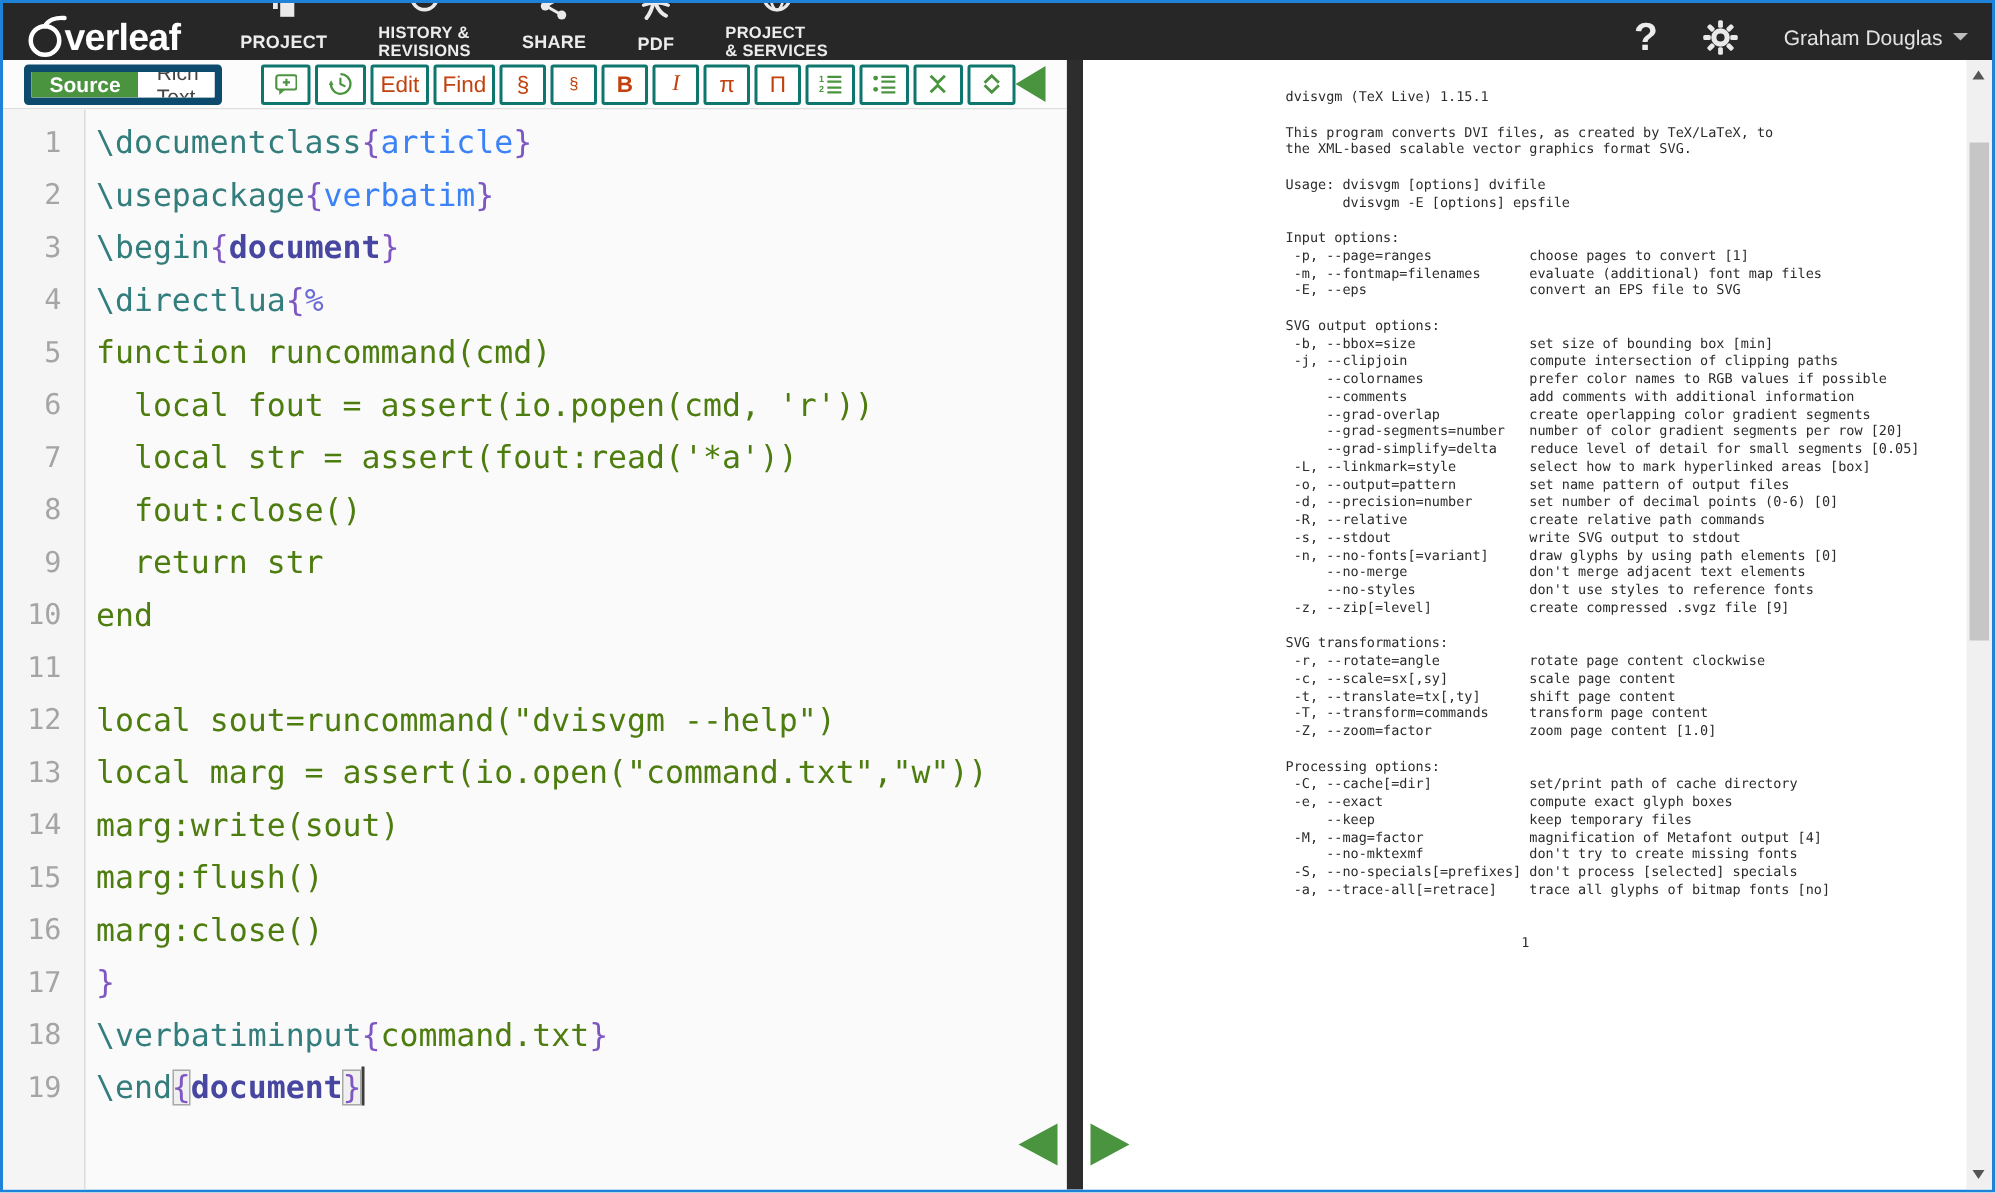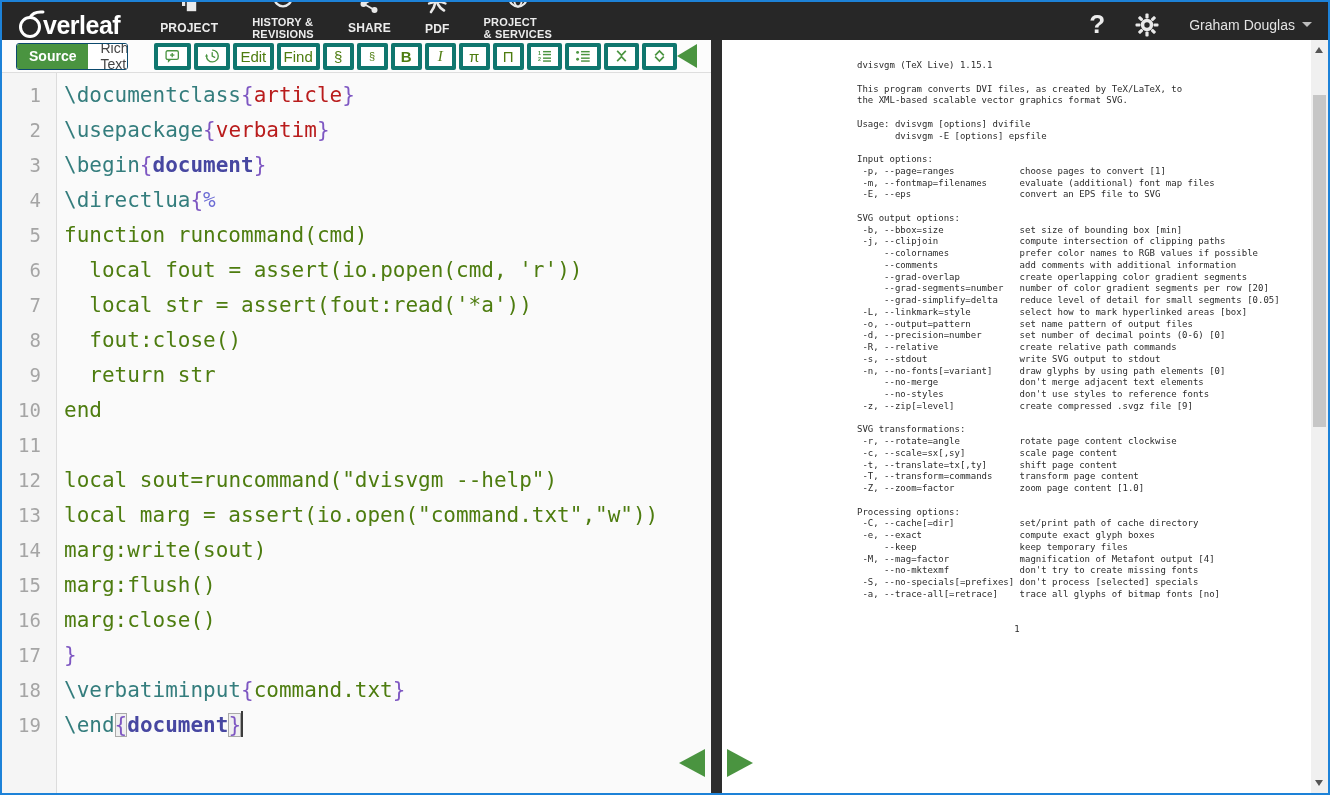--- a/index.html
+++ b/index.html
@@ -20,41 +20,41 @@
   .caret-down { width:0; height:0; border-left:5px solid transparent; border-right:5px solid transparent; border-top:5px solid #bdbdbd; }
 
   
   .main { flex:1; display:flex; min-height:0; }
   .pane-left { width:709px; display:flex; flex-direction:column; background:#fafafa; position:relative; }
   .divider { width:11px; background:#2d2d2d; cursor:col-resize; }
   .pane-right { flex:1; display:flex; flex-direction:column; background:#fff; position:relative; }
 
   
   .etoolbar { height:33px; background:#fcfcfc; border-bottom:1px solid #dedede; display:flex; align-items:center; padding:0 6px 0 14px; flex:0 0 auto; }
-  .btn-group { display:flex; border:1px solid #0c4a6e; border-radius:3px; overflow:hidden; height:27px; }
+  .btn-group { display:flex; border:5px solid #0c4a6e; border-radius:3px; overflow:hidden; height:27px; }
   .seg { padding:4px 12px; font-size:14px; display:flex; align-items:center; cursor:pointer; background:#fff; color:#444; }
   .seg.active { background:#4a9440; color:#fff; font-weight:bold; }
-  .tbtn { height:27px; min-width:31px; border:4px solid #0f766e; border-radius:2px; background:#fff; display:flex; align-items:center; justify-content:center; margin-left:3px; color:#4d7c0f; font-size:15px; cursor:pointer; padding:0 7px; }
+  .tbtn { height:27px; min-width:31px; border:2px solid #0f766e; border-radius:2px; background:#fff; display:flex; align-items:center; justify-content:center; margin-left:3px; color:#c2410c; font-size:15px; cursor:pointer; padding:0 7px; }
   .tbtn.first-of-block { margin-left:26px; }
   .tbtn.bold { font-weight:bold; }
   .tbtn.italic { font-style:italic; font-family:"Liberation Serif", serif; }
   .tbtn.small-sec { font-size:11px; }
   .tri-left { width:0; height:0; border-top:12px solid transparent; border-bottom:12px solid transparent; border-right:20px solid #4a9440; cursor:pointer; }
   .tri-right { width:0; height:0; border-top:12px solid transparent; border-bottom:12px solid transparent; border-left:20px solid #4a9440; cursor:pointer; }
   .etoolbar .tri-left { margin-left:auto; margin-right:8px; }
 
   
   .editor { flex:1; display:flex; position:relative; overflow:hidden; background:#fafafa; }
   .gutter { width:55px; background:#f5f5f5; border-right:1px solid #dcdcdc; padding-top:5px; flex:0 0 auto; }
   .gutter-num { height:35px; line-height:35px; text-align:right; padding-right:15px; color:#a5a5a5; font-size:19px; font-family:"DejaVu Sans Mono", monospace; }
   .code-area { flex:1; padding-top:5px; padding-left:7px; font-family:"DejaVu Sans Mono", monospace; font-size:21px; white-space:pre; cursor:text; }
   .code-line { height:35px; line-height:35px; }
   .cmd { color:#347d7d; }
   .brace { color:#7e57c2; }
-  .arg { color:#b91c1c; }
+  .arg { color:#3b82f6; }
   .env { color:#4747a1; font-weight:bold; }
   .comment { color:#6a6ad4; font-style:italic; }
   .plain { color:#4d7c0f; }
   .sp { text-decoration-style:wavy; text-decoration-color:#e05252; text-decoration-thickness:1px; text-underline-offset:4px; text-decoration-skip-ink:none;text-align:right; }
   .match { outline:1px solid #a9a9a9; outline-offset:-1px; background:#f0f0f0; }
   .cursor { display:inline-block; width:0; border-left:2px solid #3c3c3c; height:26px; vertical-align:-5px; }
 
   
   .tri-bl { position:absolute; right:6px; bottom:16px; width:0; height:0; border-top:14px solid transparent; border-bottom:14px solid transparent; border-right:26px solid #4a9440; cursor:pointer; }
   .tri-br { position:absolute; left:5px; bottom:16px; width:0; height:0; border-top:14px solid transparent; border-bottom:14px solid transparent; border-left:26px solid #4a9440; cursor:pointer; }

